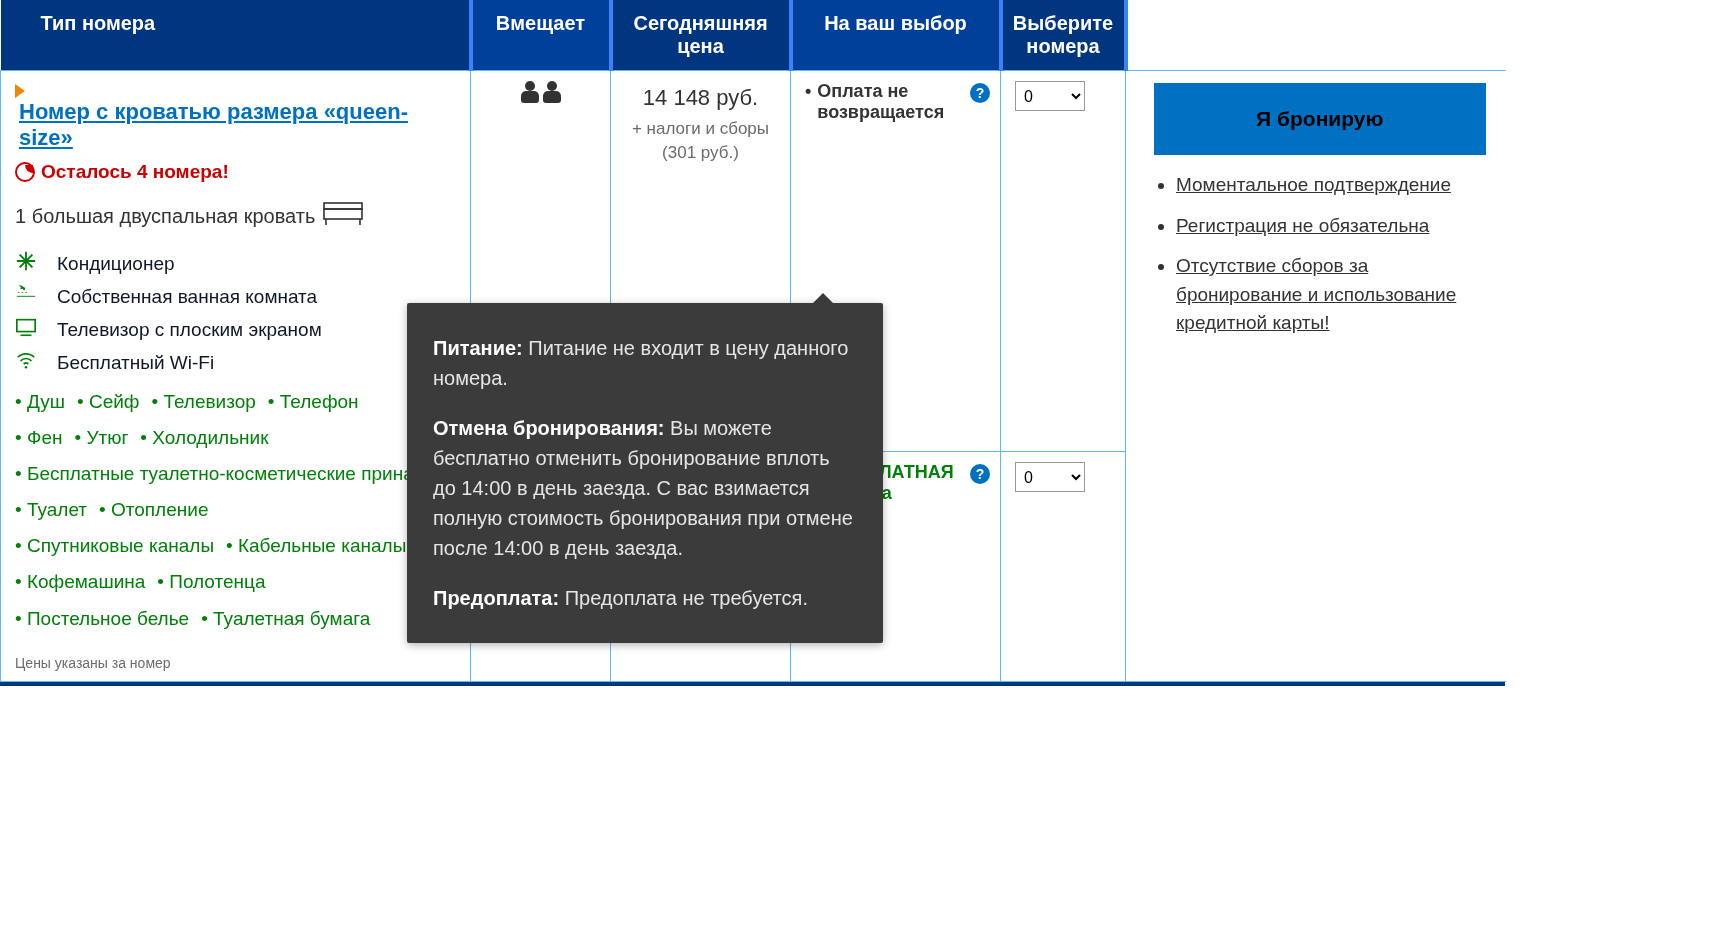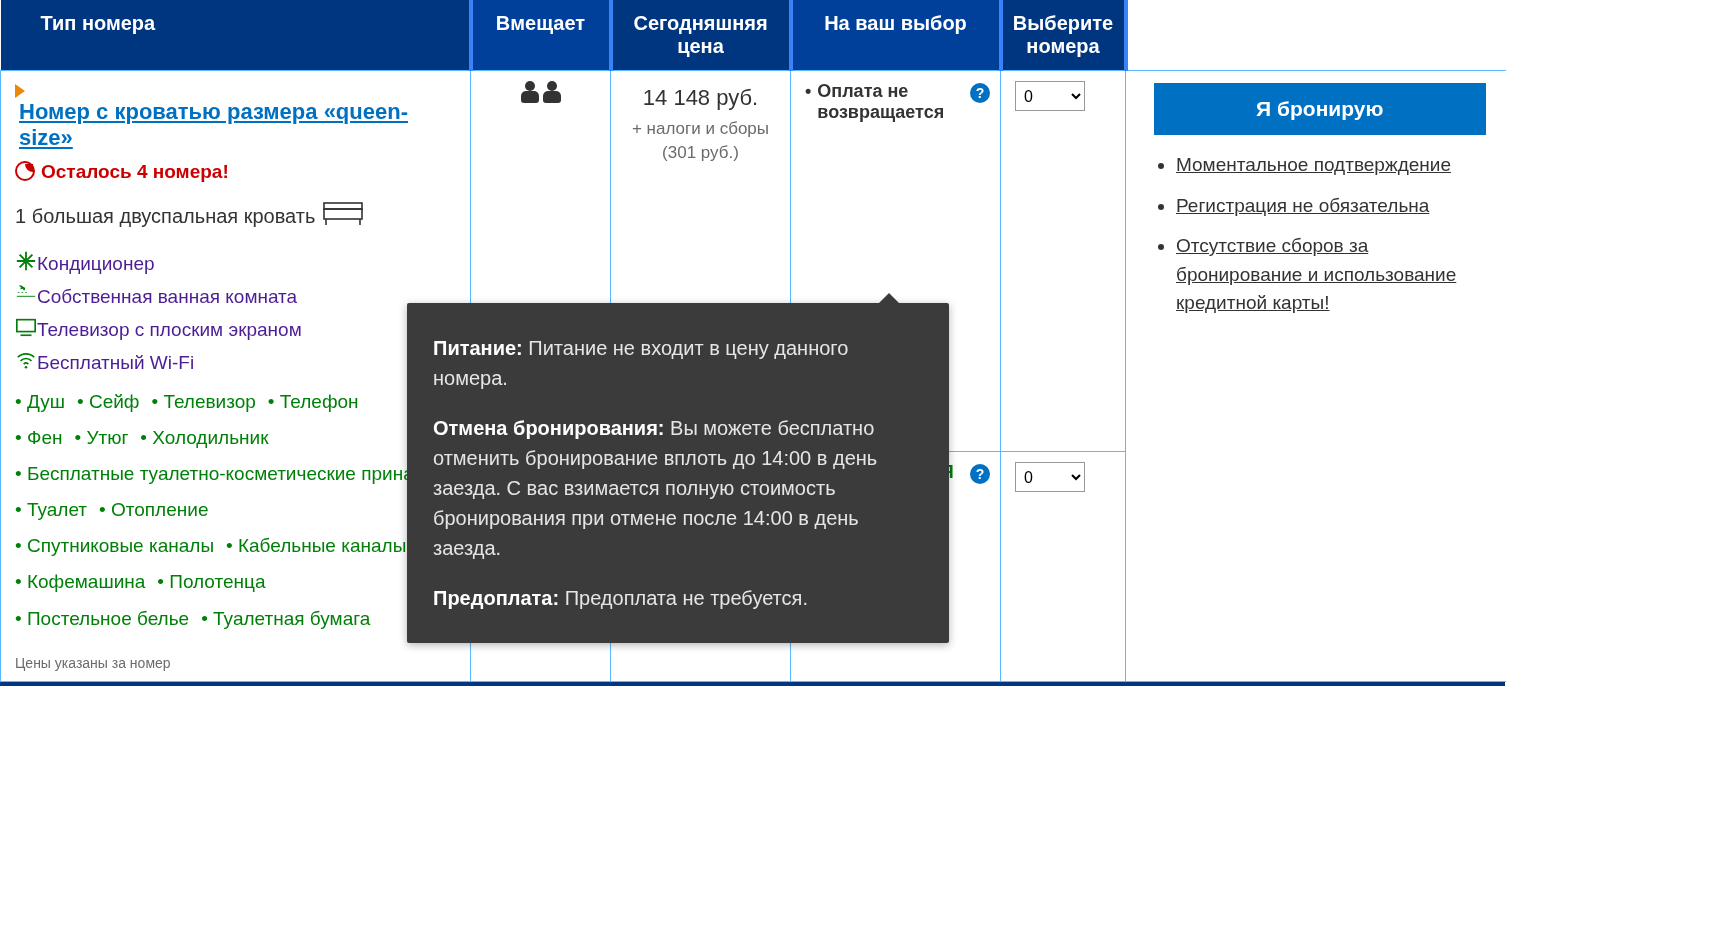--- a/index.html
+++ b/index.html
@@ -12,27 +12,27 @@
 table.main td { border: 1px solid #5bbaff; vertical-align: top; padding: 10px 14px; }
 .col-type { width: 470px; }
 .col-fits { width: 140px; }
 .col-price { width: 180px; }
 .col-choice { width: 210px; }
 .col-select { width: 125px; }
 .col-side { width: 380px; border-right: none !important; }
 td.col-side { border-right: none; border-top: none; }
 .room-link { color: #0071c2; font-size: 22px; font-weight: bold; text-decoration: underline; display: inline-block; padding-left: 4px; }
 .arrow-caret { display: inline-block; width: 0; height: 0; border-top: 7px solid transparent; border-bottom: 7px solid transparent; border-left: 10px solid #e78a0c; vertical-align: middle; margin-right: 2px; }
-.scarcity { color: #c00; font-weight: bold; font-size: 19px; margin-top: 10px; display: flex; gap: 6px; }
+.scarcity { color: #c00; font-weight: bold; font-size: 19px; margin-top: 10px; display: flex; align-items: center; gap: 6px; }
 .clock-icon { width: 20px; height: 20px; border: 2px solid #c00; border-radius: 50%; position: relative; display: inline-block; }
 .clock-icon::after { content: ""; position: absolute; top: 1px; left: 8px; width: 8px; height: 8px; background: #c00; border-radius: 0 0 0 8px; transform-origin: bottom left; }
 .bed-line { font-size: 20px; margin-top: 18px; display: flex; align-items: center; gap: 8px; color: #333; }
 .bed-icon svg { width: 40px; height: 26px; }
 .facilities { margin-top: 18px; }
-.fac-row { color: #4c1d95; font-size: 19px; margin: 6px 0; display: flex; align-items: center; gap: 0; }
+.fac-row { color: #0f172a; font-size: 19px; margin: 6px 0; display: flex; align-items: center; gap: 20px; }
 .fac-row .ic { width: 22px; text-align: center; color: #008009; }
 .bullets { margin-top: 8px; color: #008009; font-size: 19px; line-height: 1.9; }
 .bullets .b::before { content: "• "; }
 .bullets .b { white-space: nowrap; margin-right: 12px; }
 .note { color: #6b6b6b; font-size: 14px; margin-top: 18px; }
 .fits-cell { text-align: center; padding-top: 14px; }
 .person { display: inline-block; width: 18px; height: 22px; margin: 0 2px; position: relative; }
 .person::before { content: ""; position: absolute; top: 0; left: 4px; width: 10px; height: 10px; background: #333; border-radius: 50%; }
 .person::after { content: ""; position: absolute; top: 10px; left: 0; width: 18px; height: 12px; background: #333; border-radius: 5px 5px 3px 3px; }
 .price-cell { text-align: center; }
@@ -40,25 +40,25 @@
 .price-sub { color: #6b6b6b; font-size: 17px; margin-top: 6px; line-height: 1.4; }
 .choice-cell { font-size: 18px; position: relative; }
 .choice-row { display: flex; align-items: flex-start; gap: 6px; }
 .choice-row .dot { font-weight: bold; }
 .choice-txt b { font-weight: bold; }
 .help-ic { position: absolute; right: 10px; top: 12px; width: 20px; height: 20px; background: #0071c2; color: #fff; border-radius: 50%; text-align: center; font-size: 14px; font-weight: bold; line-height: 20px; cursor: pointer; }
 .check { color: #008009; font-weight: bold; font-size: 18px; margin-right: 2px; }
 .free-cancel { color: #008009; font-weight: bold; }
 select.qty { width: 70px; height: 30px; font-size: 16px; padding: 2px 4px; border: 1px solid #999; background: #fff; }
 .side-inner { padding: 0 6px 0 14px; }
-.book-btn { background: #0071c2; color: #ffffff; font-size: 21px; font-weight: bold; padding: 14px 0; text-align: center; width: 100%; border: none; cursor: pointer; margin-top: 2px; }
+.book-btn { background: #0071c2; color: #000000; font-size: 21px; font-weight: bold; padding: 24px 0; text-align: center; width: 100%; border: none; cursor: pointer; margin-top: 2px; }
 .side-list { margin-top: 16px; padding-left: 22px; font-size: 19px; line-height: 1.5; }
 .side-list li { margin-bottom: 12px; text-decoration: underline; }
 .bottom-line { height: 4px; background: #003580; max-width: 1505px; position: relative; }
-.tooltip { position: absolute; left: 407px; top: 303px; width: 542px; background: #3b3b3b; color: #e5e5e5; padding: 30px 26px; font-size: 20px; line-height: 1.5; border-radius: 2px; z-index: 10; box-shadow: 0 2px 8px rgba(0,0,0,0.3); }
+.tooltip { position: absolute; left: 407px; top: 303px; width: 476px; background: #3b3b3b; color: #e5e5e5; padding: 30px 26px; font-size: 20px; line-height: 1.5; border-radius: 2px; z-index: 10; box-shadow: 0 2px 8px rgba(0,0,0,0.3); }
 .tooltip p { margin-bottom: 20px; }
 .tooltip b { color: #fff; font-weight: bold; }
 .tooltip::after { content: ""; position: absolute; top: -10px; right: 50px; width: 0; height: 0; border-left: 10px solid transparent; border-right: 10px solid transparent; border-bottom: 10px solid #3b3b3b; }
 </style>
 </head>
 <body>
 
 <div class="wrap">
 <table class="main">
 <colgroup>

